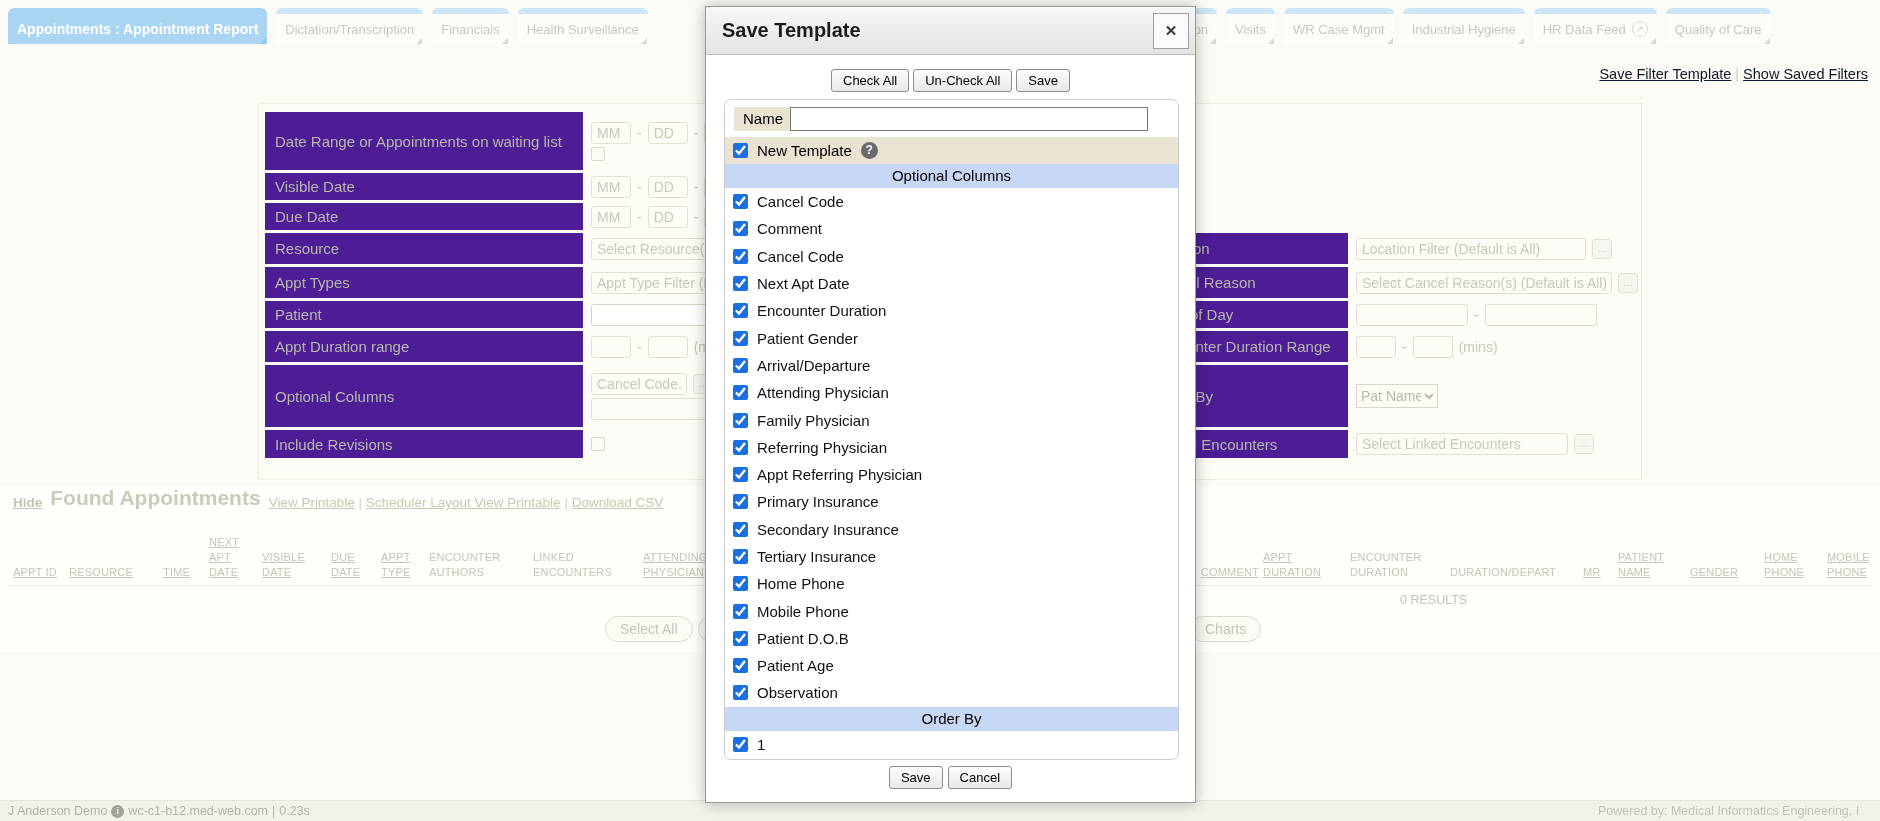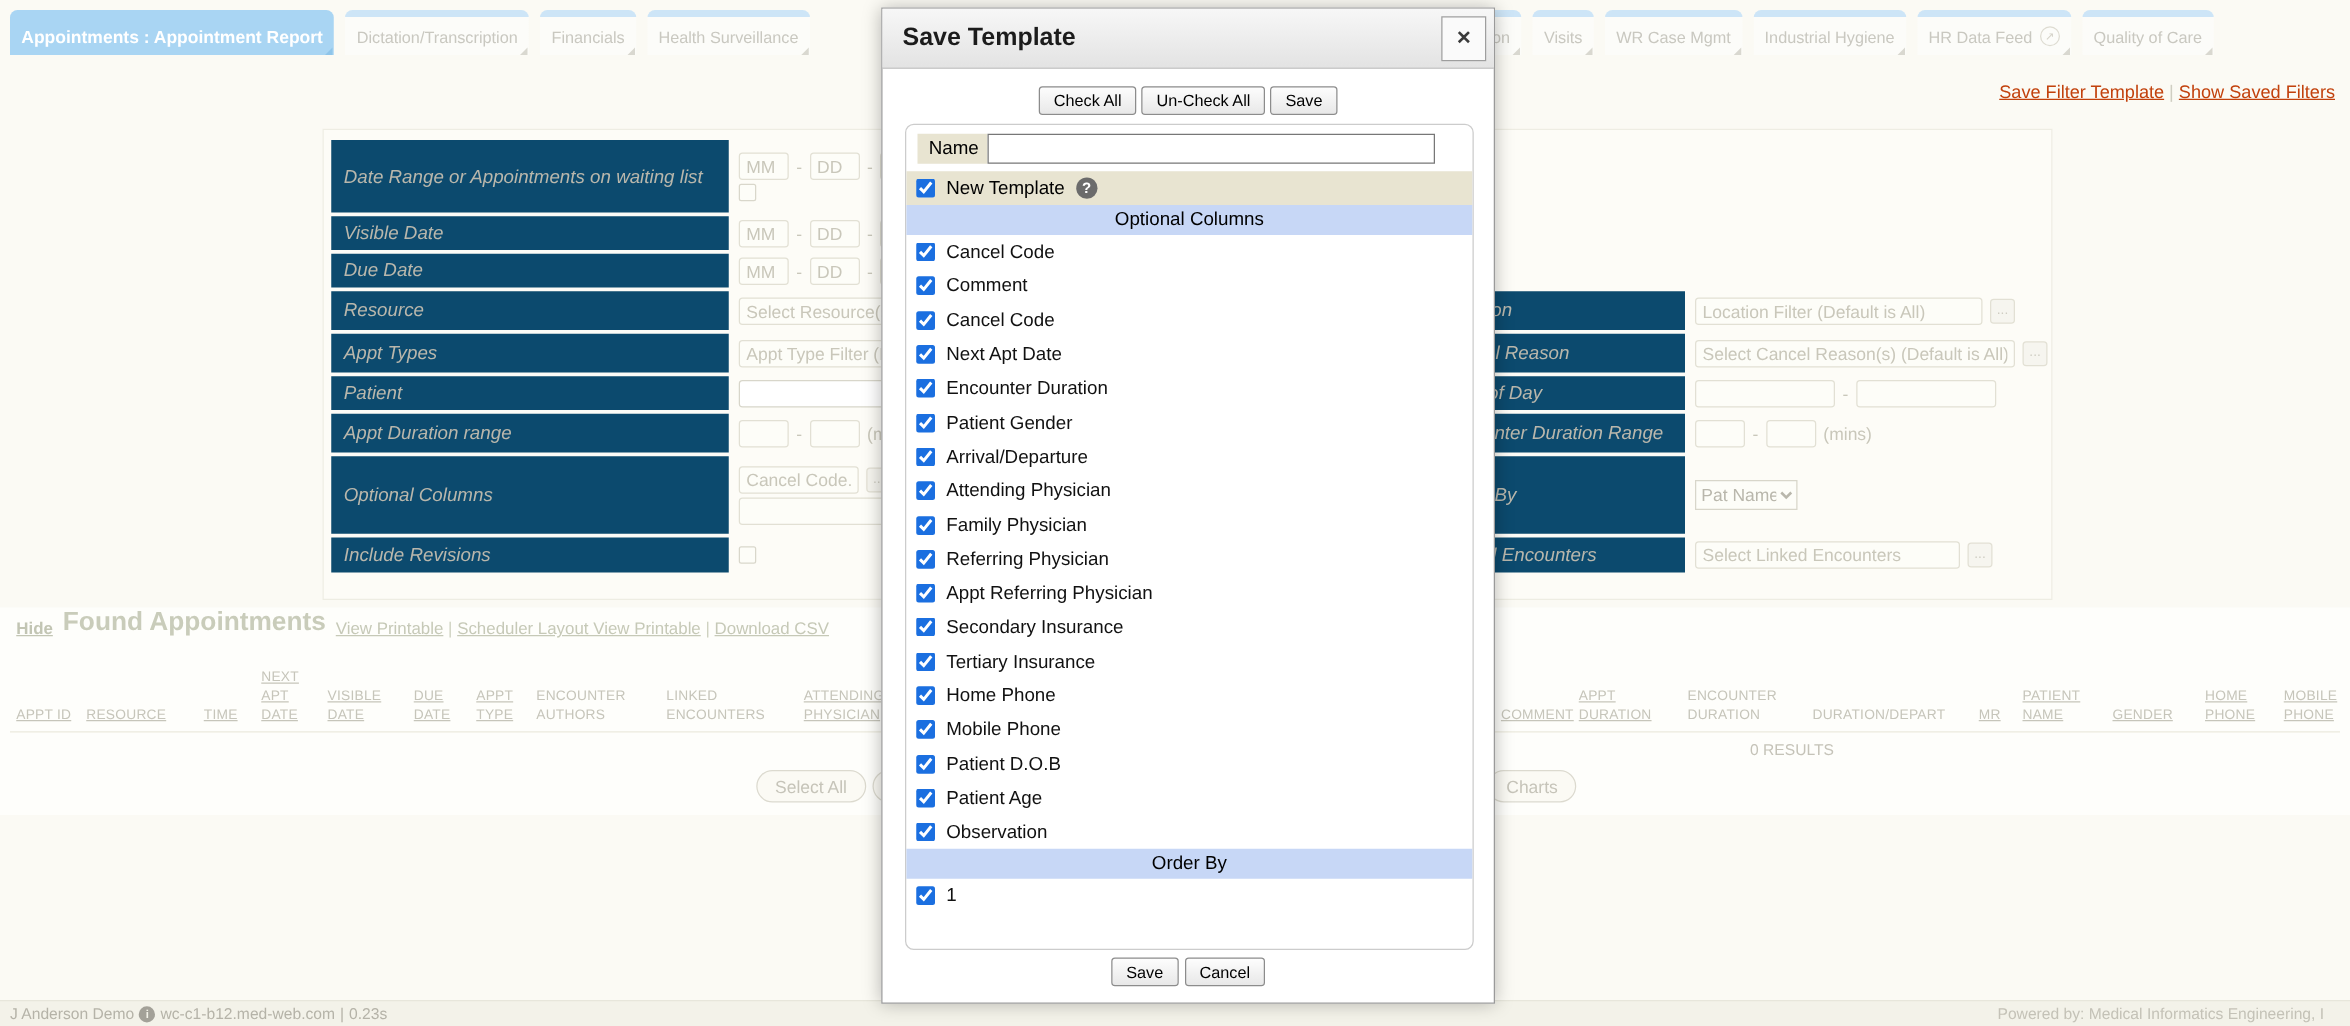--- a/index.html
+++ b/index.html
@@ -12,29 +12,29 @@
          background:linear-gradient(#cde5f7 0 6px, #fcfcf9 6px); border-radius:6px 6px 0 0; white-space:nowrap; cursor:pointer; }
   .tab::after { content:""; position:absolute; right:1px; bottom:0; width:0; height:0;
                 border-left:6px solid transparent; border-bottom:6px solid #d9d8d0; }
   .tab.active { background:#a9d5f3; color:#ffffff; font-weight:bold; font-size:14px; }
   .tab.active::after { border-bottom-color:#8fc5ea; }
   .tab-icon { display:inline-block; width:16px; height:16px; line-height:14px; border:1.5px solid #dedcd2; border-radius:50%;
               font-size:9px; text-align:center; color:#d4d2c8; margin-left:6px; }
 
   
   .savedlinks { position:absolute; top:66px; right:12px; font-size:14.5px; color:#cfcec2; }
-  .savedlinks a { color:#c2410c; text-decoration:underline; cursor:pointer; }
+  .savedlinks a { color:#0f172a; text-decoration:underline; cursor:pointer; }
   .savedlinks span { margin:0 4px; }
 
   
   .formpanel { position:absolute; left:258px; top:103px; width:1384px; height:377px; background:#fdfcf7;
                border:1px solid #eeede3; padding:8px 0 8px 6px;
                display:grid; grid-template-columns:318px 560px 205px 290px;
                grid-template-rows:58px 27px 27px 31px 31px 27px 31px 62px 28px; row-gap:3px; }
-  .flabel { background:#0c4a6e; color:#b9b7ac; font-size:15px; display:flex; align-items:center; padding-left:10px;font-style:italic; }
+  .flabel { background:#4c1d95; color:#b9b7ac; font-size:15px; display:flex; align-items:center; padding-left:10px; }
   .fval   { display:flex; align-items:center; gap:6px; padding-left:8px; color:#c9c7ba; font-size:14px; }
   .fval.col { flex-direction:column; align-items:flex-start; justify-content:center; gap:3px; }
   .inline { display:flex; align-items:center; gap:6px; }
   .fin { border:1.5px solid #e2e0d4; border-radius:3px; background:#fdfdf8; height:22px; font-size:14px;
          font-family:"Liberation Sans",sans-serif; padding:0 5px; color:#b9b7ac; }
   .fin::placeholder { color:#c9c7ba; opacity:1; }
   .fin.date { width:40px; }
   .fin.yr { width:52px; }
   .fin.num { width:40px; }
   .fin.tod { width:112px; }
@@ -400,20 +400,24 @@
         <div class="mrow">
           <input type="checkbox" checked="" style="">
           <span>Referring Physician</span>
         </div>
 
         <div class="mrow">
           <input type="checkbox" checked="" style="">
           <span>Appt Referring Physician</span>
         </div>
 
+        <div class="mrow">
+          <input type="checkbox" checked="" style="">
+          <span>Primary Insurance</span>
+        </div>
 
         <div class="mrow">
           <input type="checkbox" checked="" style="">
           <span>Secondary Insurance</span>
         </div>
 
         <div class="mrow">
           <input type="checkbox" checked="" style="">
           <span>Tertiary Insurance</span>
         </div>

